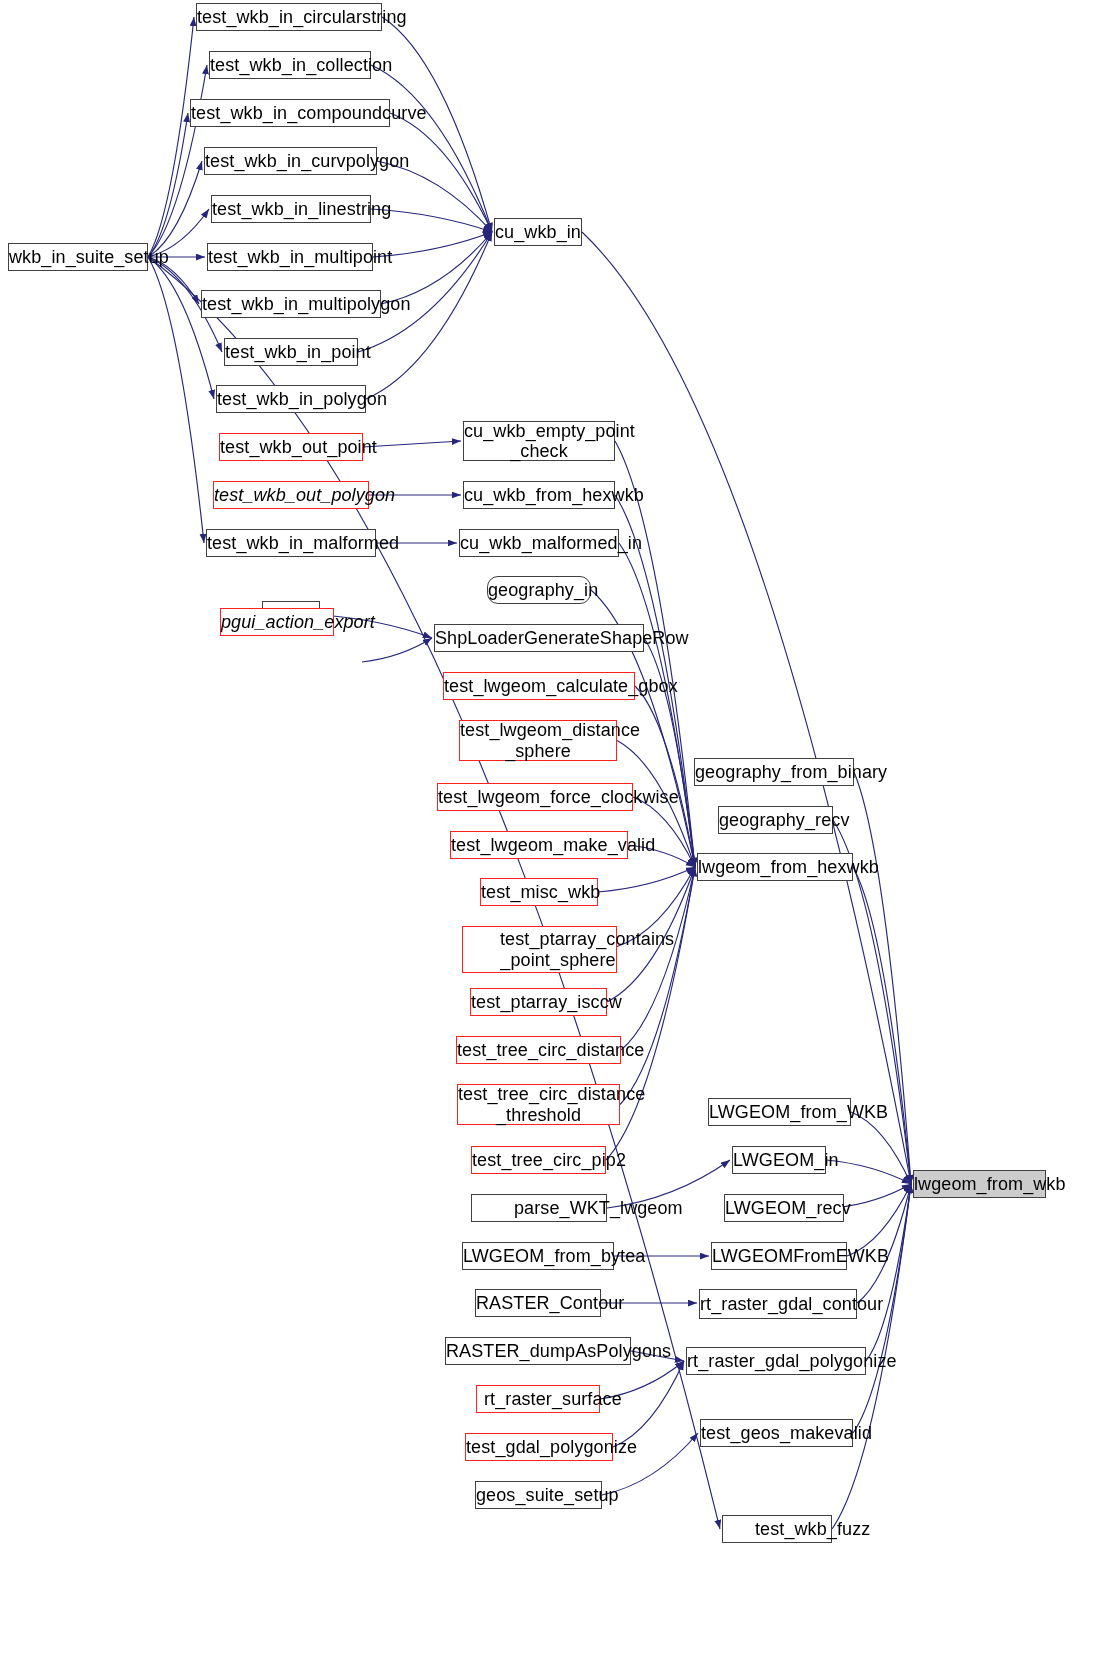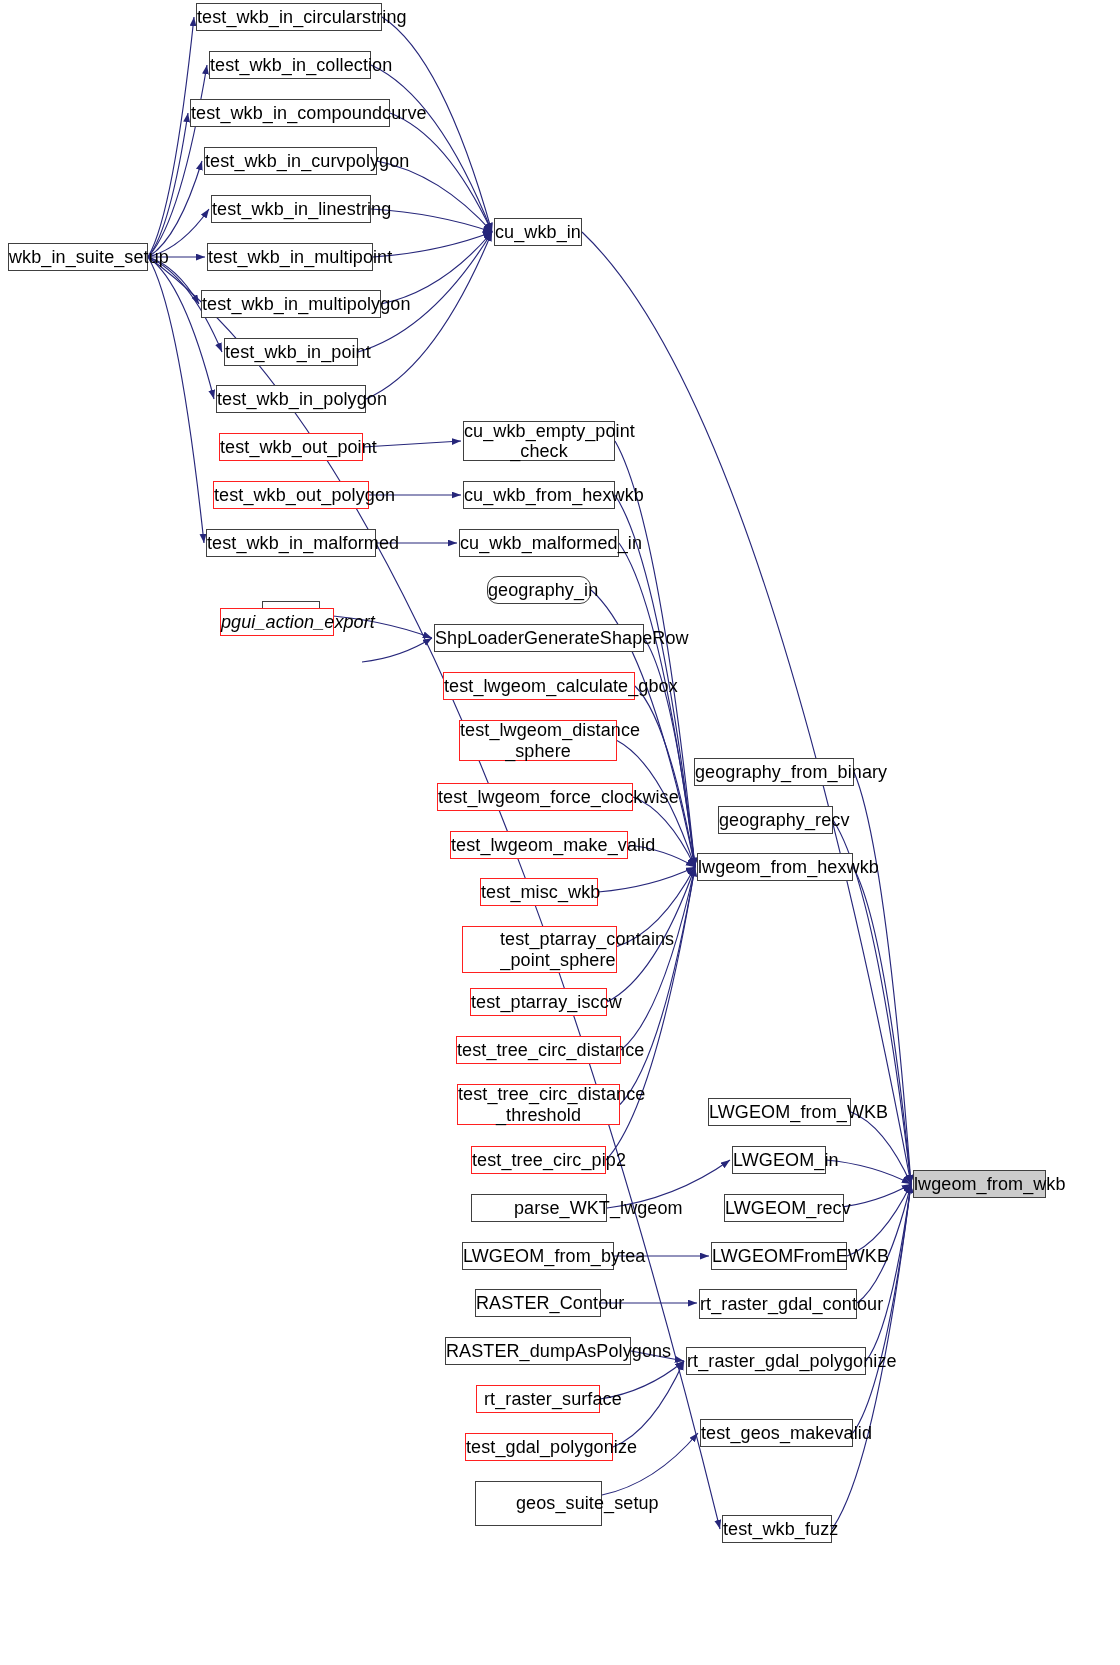--- a/index.html
+++ b/index.html
@@ -103,21 +103,21 @@
       <div class="node" style="left: 196px; top: 3px; width: 186px; height: 28px;"><span class="nlabel">test_wkb_in_circularstring</span></div>
       <div class="node" style="left: 209px; top: 51px; width: 162px; height: 28px;"><span class="nlabel">test_wkb_in_collection</span></div>
       <div class="node" style="left: 190px; top: 99px; width: 200px; height: 28px;"><span class="nlabel">test_wkb_in_compoundcurve</span></div>
       <div class="node" style="left: 204px; top: 147px; width: 173px; height: 28px;"><span class="nlabel">test_wkb_in_curvpolygon</span></div>
       <div class="node" style="left: 211px; top: 195px; width: 160px; height: 28px;"><span class="nlabel">test_wkb_in_linestring</span></div>
       <div class="node" style="left: 207px; top: 243px; width: 166px; height: 28px;"><span class="nlabel">test_wkb_in_multipoint</span></div>
       <div class="node" style="left: 201px; top: 290px; width: 180px; height: 28px;"><span class="nlabel">test_wkb_in_multipolygon</span></div>
       <div class="node" style="left: 224px; top: 338px; width: 134px; height: 28px;"><span class="nlabel">test_wkb_in_point</span></div>
       <div class="node" style="left: 216px; top: 385px; width: 150px; height: 28px;"><span class="nlabel">test_wkb_in_polygon</span></div>
       <div class="node red" style="left: 219px; top: 433px; width: 144px; height: 28px;"><span class="nlabel">test_wkb_out_point</span></div>
-      <div class="node red" style="left: 213px; top: 481px; width: 156px; height: 28px;"><span class="nlabel">test_wkb_out_polygon</span></div>
+      <div class="node red" style="left: 213px; top: 481px; width: 156px; height: 28px; font-style: italic;"><span class="nlabel">test_wkb_out_polygon</span></div>
       <div class="node" style="left: 206px; top: 529px; width: 170px; height: 28px;"><span class="nlabel">test_wkb_in_malformed</span></div>
       <div class="node" style="left: 262px; top: 601px; width: 58px; height: 28px;"><span class="nlabel">main</span></div>
       <div class="node red" style="left: 220px; top: 608px; width: 114px; height: 28px; font-style: italic;"><span class="nlabel">pgui_action_export</span></div>
       <div class="node" style="left: 494px; top: 218px; width: 88px; height: 28px;"><span class="nlabel">cu_wkb_in</span></div>
       <div class="node" style="left: 463px; top: 421px; width: 152px; height: 40px;"><span class="nlabel">cu_wkb_empty_point
 _check</span></div>
       <div class="node" style="left: 463px; top: 481px; width: 152px; height: 28px;"><span class="nlabel">cu_wkb_from_hexwkb</span></div>
       <div class="node" style="left: 459px; top: 529px; width: 160px; height: 28px;"><span class="nlabel">cu_wkb_malformed_in</span></div>
       <div class="node" style="left: 487px; top: 576px; width: 104px; height: 28px; border-radius: 11px;"><span class="nlabel">geography_in</span></div>
       <div class="node" style="left: 434px; top: 624px; width: 210px; height: 28px;"><span class="nlabel">ShpLoaderGenerateShapeRow</span></div>
@@ -133,27 +133,27 @@
       <div class="node red" style="left: 456px; top: 1036px; width: 165px; height: 28px;"><span class="nlabel">test_tree_circ_distance</span></div>
       <div class="node red" style="left: 457px; top: 1084px; width: 163px; height: 41px;"><span class="nlabel">test_tree_circ_distance
 _threshold</span></div>
       <div class="node red" style="left: 471px; top: 1146px; width: 135px; height: 28px;"><span class="nlabel">test_tree_circ_pip2</span></div>
       <div class="node" style="left: 471px; top: 1194px; width: 136px; height: 28px; padding-left: 42px;"><span class="nlabel">parse_WKT_lwgeom</span></div>
       <div class="node" style="left: 462px; top: 1242px; width: 152px; height: 28px;"><span class="nlabel">LWGEOM_from_bytea</span></div>
       <div class="node" style="left: 475px; top: 1289px; width: 126px; height: 28px;"><span class="nlabel">RASTER_Contour</span></div>
       <div class="node" style="left: 445px; top: 1337px; width: 186px; height: 28px;"><span class="nlabel">RASTER_dumpAsPolygons</span></div>
       <div class="node red" style="left: 476px; top: 1385px; width: 124px; height: 28px; padding-left: 7px;"><span class="nlabel">rt_raster_surface</span></div>
       <div class="node red" style="left: 465px; top: 1433px; width: 148px; height: 28px;"><span class="nlabel">test_gdal_polygonize</span></div>
-      <div class="node" style="left: 475px; top: 1481px; width: 127px; height: 45px; padding-left: 40px;"><span class="nlabel">geos_suite_setup</span></div>
+      <div class="node" style="left: 475px; top: 1481px; width: 127px; height: 28px;"><span class="nlabel">geos_suite_setup</span></div>
       <div class="node" style="left: 694px; top: 758px; width: 160px; height: 28px;"><span class="nlabel">geography_from_binary</span></div>
       <div class="node" style="left: 718px; top: 806px; width: 115px; height: 28px;"><span class="nlabel">geography_recv</span></div>
       <div class="node" style="left: 697px; top: 853px; width: 156px; height: 28px;"><span class="nlabel">lwgeom_from_hexwkb</span></div>
       <div class="node" style="left: 708px; top: 1098px; width: 143px; height: 28px;"><span class="nlabel">LWGEOM_from_WKB</span></div>
       <div class="node" style="left: 732px; top: 1146px; width: 94px; height: 28px;"><span class="nlabel">LWGEOM_in</span></div>
       <div class="node" style="left: 724px; top: 1194px; width: 120px; height: 28px;"><span class="nlabel">LWGEOM_recv</span></div>
       <div class="node" style="left: 711px; top: 1242px; width: 136px; height: 28px;"><span class="nlabel">LWGEOMFromEWKB</span></div>
       <div class="node" style="left: 699px; top: 1289px; width: 158px; height: 30px; justify-content: center;"><span class="nlabel">rt_raster_gdal_contour</span></div>
       <div class="node" style="left: 686px; top: 1347px; width: 180px; height: 28px;"><span class="nlabel">rt_raster_gdal_polygonize</span></div>
       <div class="node" style="left: 700px; top: 1419px; width: 153px; height: 28px;"><span class="nlabel">test_geos_makevalid</span></div>
-      <div class="node" style="left: 722px; top: 1515px; width: 110px; height: 28px;"><span class="nlabel">test_wkb_fuzz</span></div>
+      <div class="node" style="left: 722px; top: 1515px; width: 110px; height: 28px; padding-left: 32px;"><span class="nlabel">test_wkb_fuzz</span></div>
       <div class="node cur" style="left: 913px; top: 1170px; width: 133px; height: 28px;"><span class="nlabel">lwgeom_from_wkb</span></div>
     </div>
 </div>
 
 </body></html>

